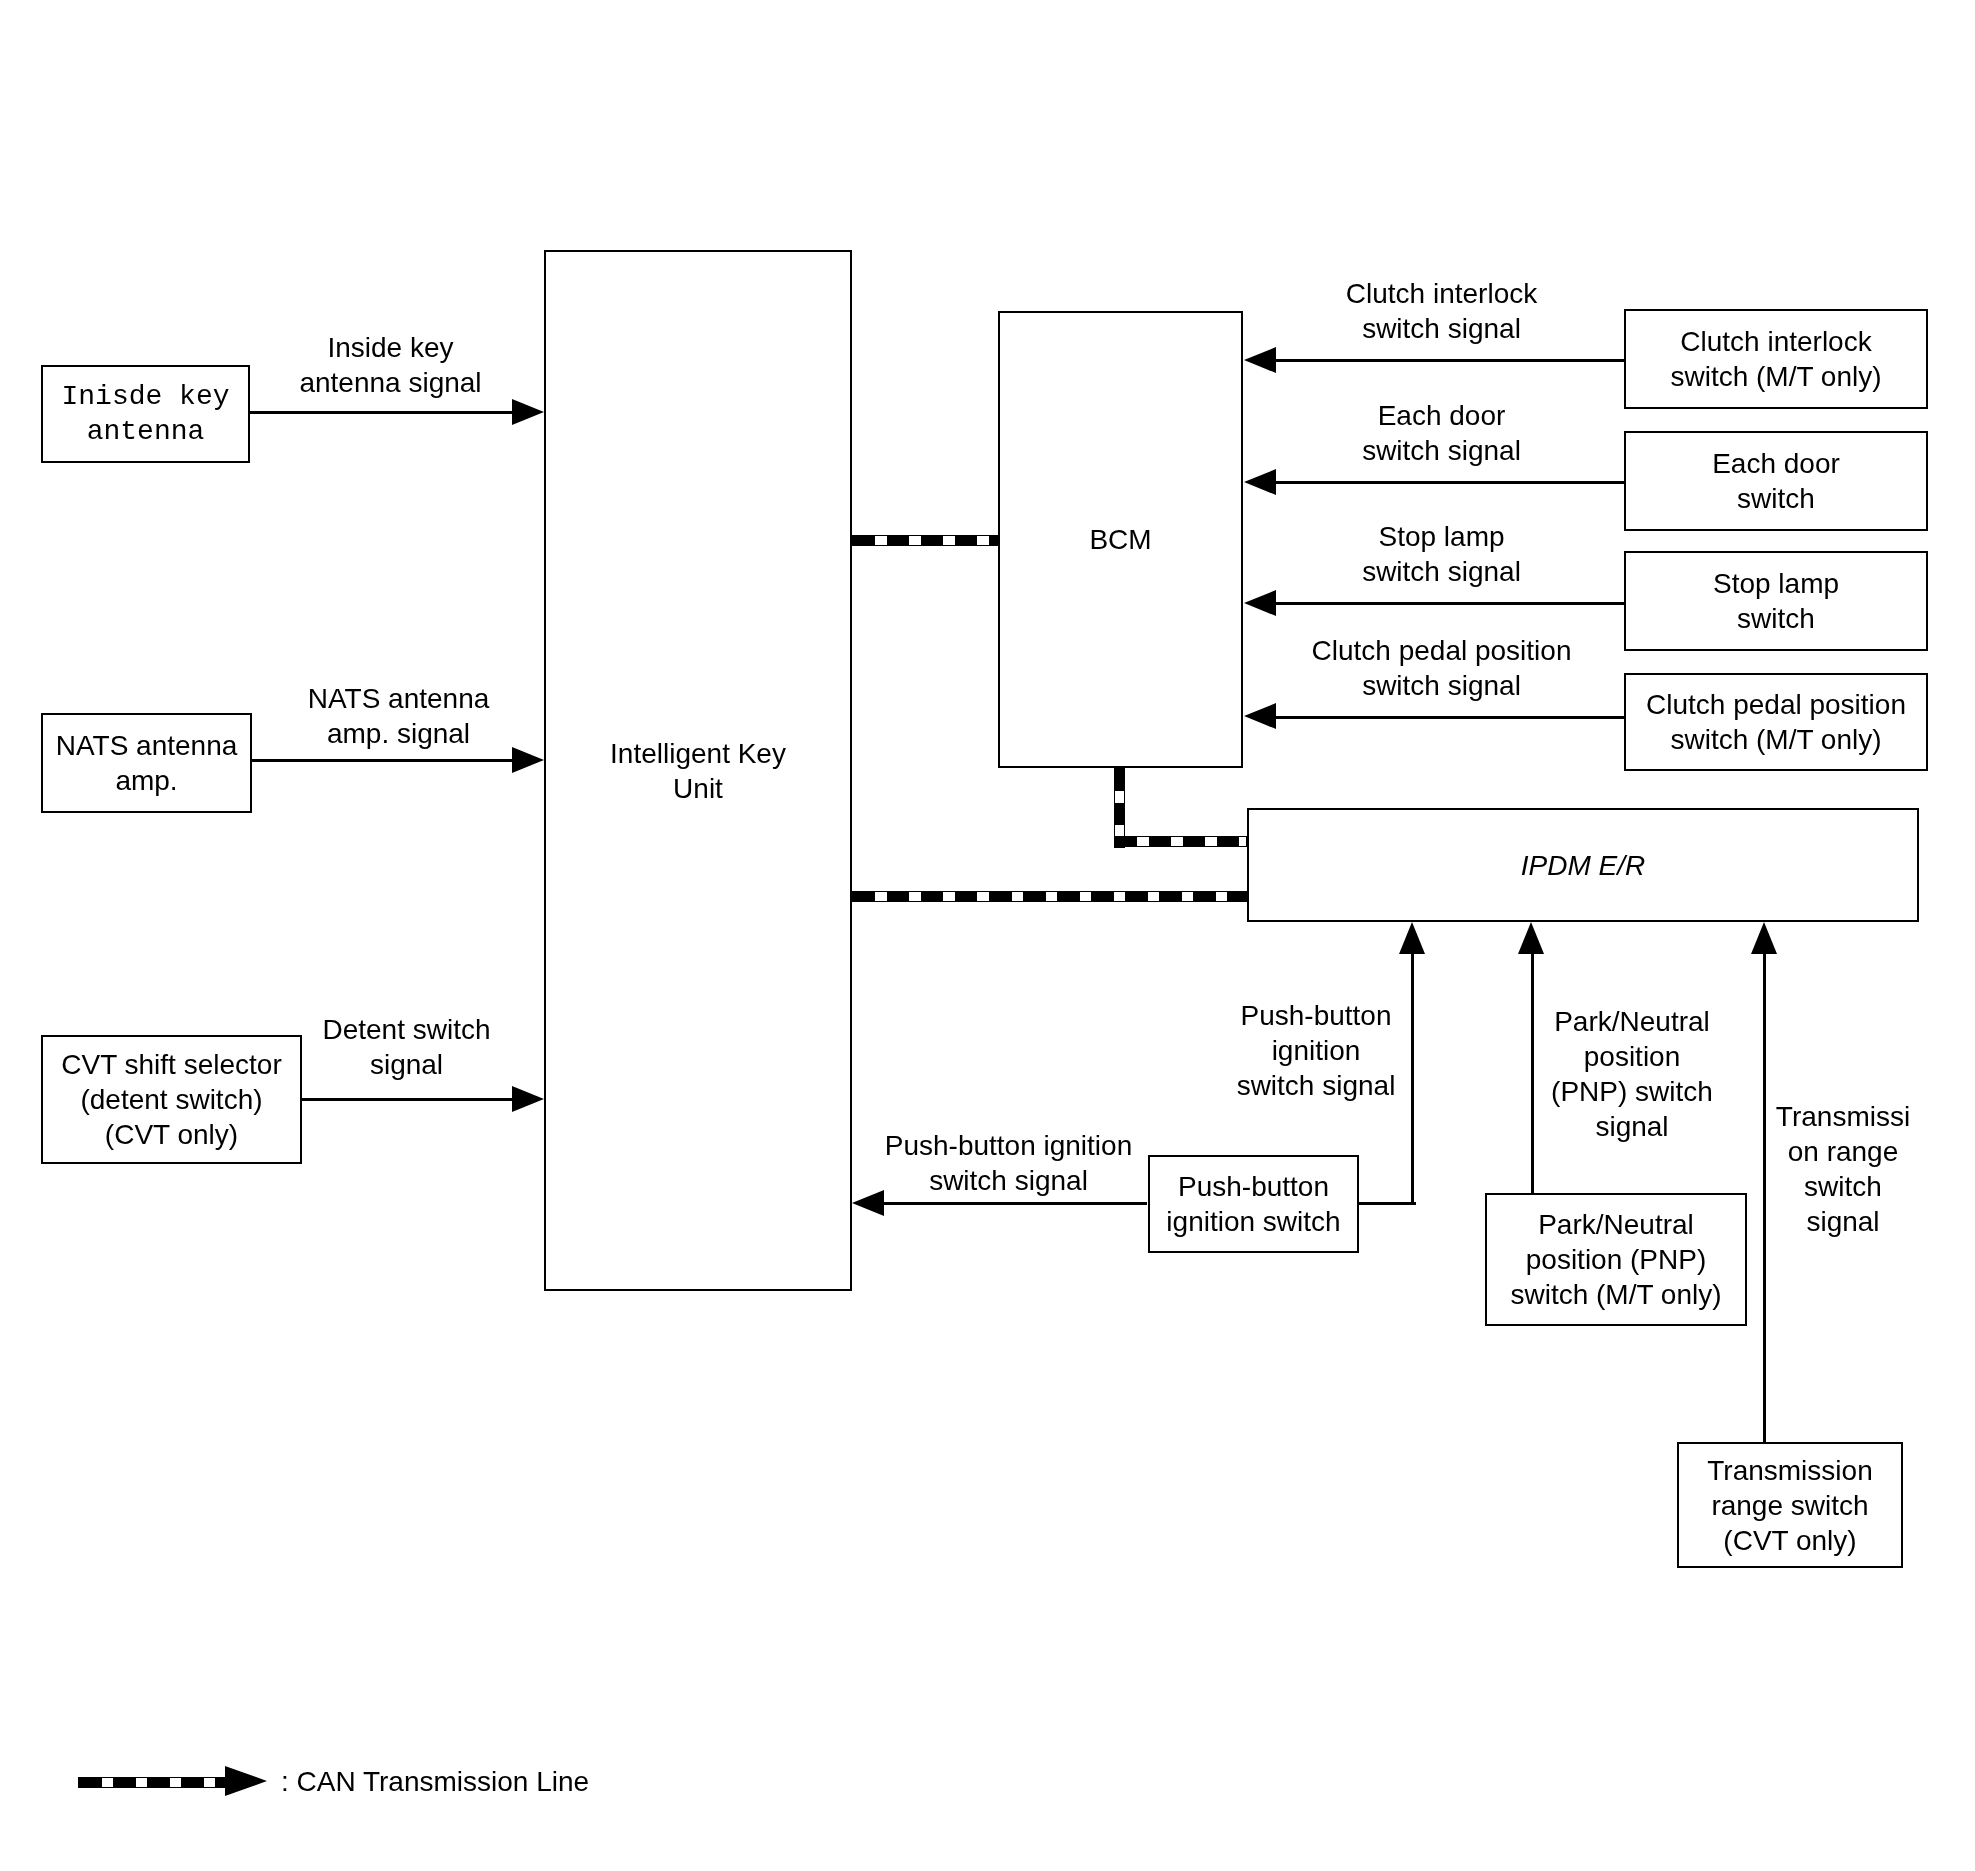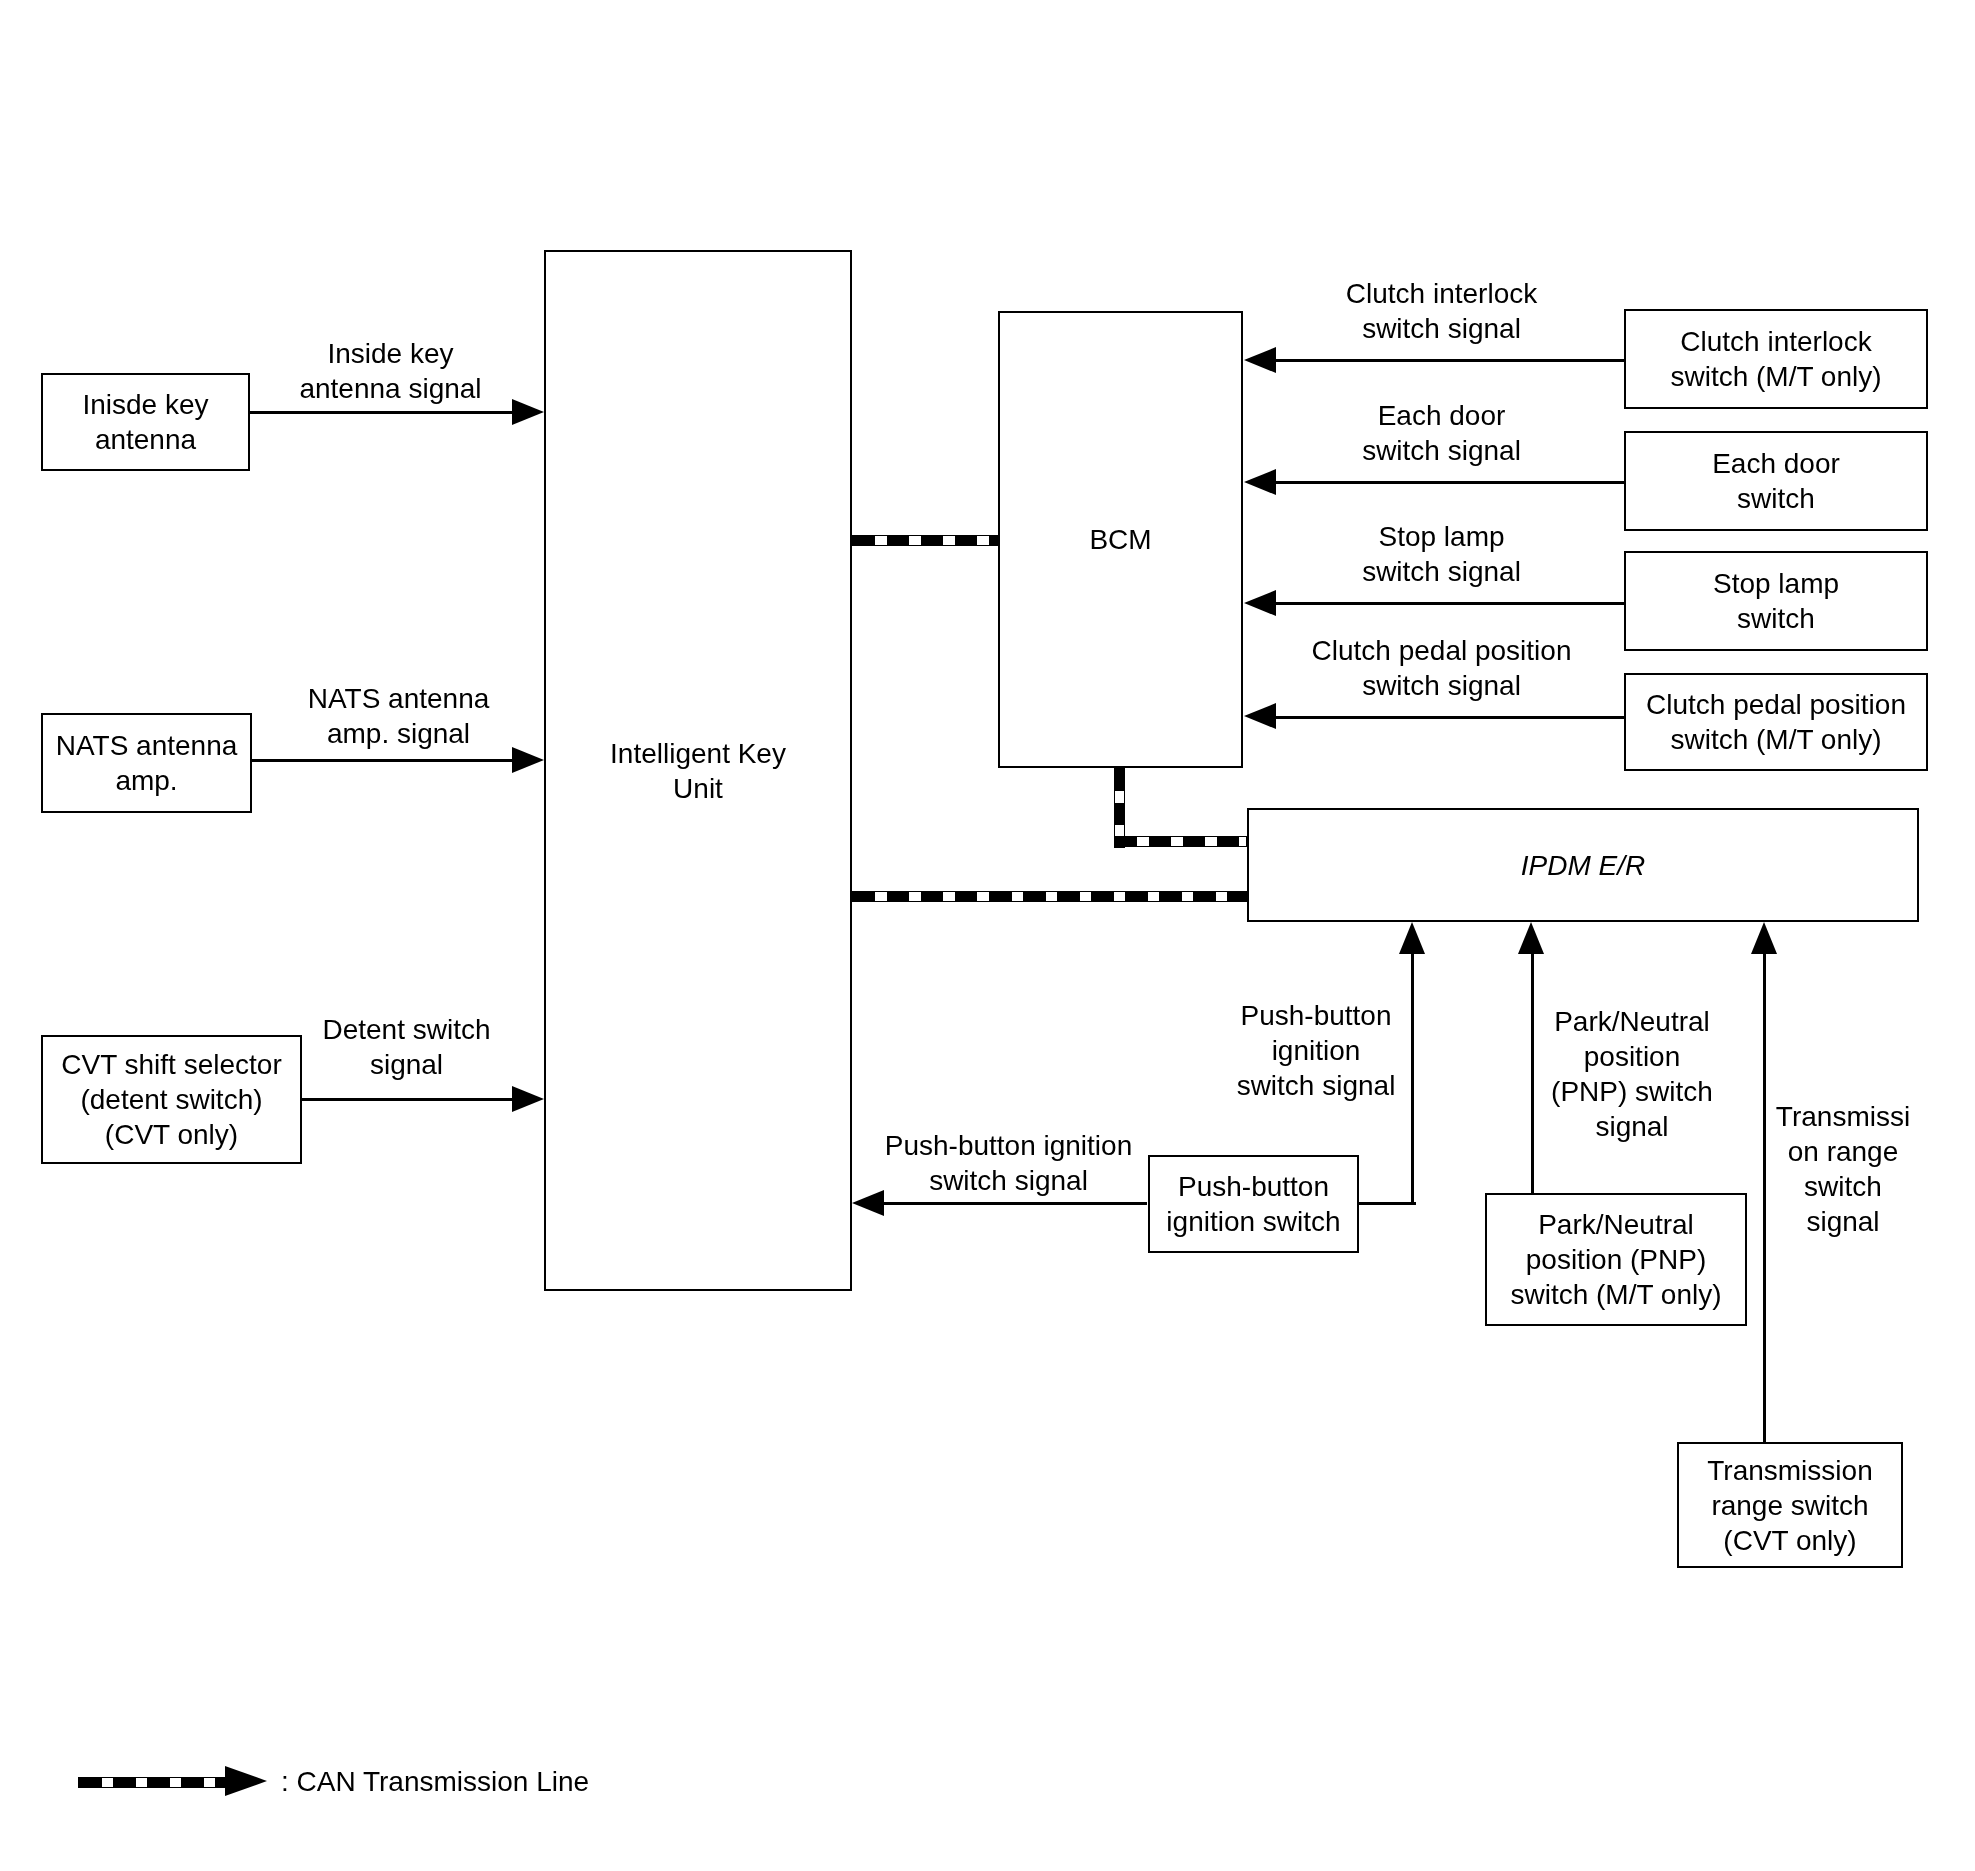--- a/index.html
+++ b/index.html
@@ -46,21 +46,21 @@
   .legend-head{position:absolute;width:0;height:0;
     border-top:15.6px solid transparent;border-bottom:15.6px solid transparent;
     border-left:42px solid #000;}
   .legend-text{position:absolute;font-size:28px;line-height:35px;white-space:pre;}
 </style>
 </head>
 <body>
 
 <div id="canvas">
 
-  <div class="box" style="left:41px;top:373px;width:209px;height:98px;">Inisde key
+  <div class="box" style="left:41px;top:365px;width:209px;height:98px;font-family:Liberation Mono, monospace;">Inisde key
 antenna</div>
 
   <div class="box" style="left:41px;top:713px;width:211px;height:100px;">NATS antenna
 amp.</div>
 
   <div class="box" style="left:41px;top:1035px;width:261px;height:129px;">CVT shift selector
 (detent switch)
 (CVT only)</div>
 
   <div class="box" style="left:998px;top:311px;width:245px;height:457px;">BCM</div>
@@ -127,21 +127,21 @@
   <div class="vline" style="left:1763px;top:954px;height:488px;"></div>
   <div class="ah-up" style="left:1751px;top:922px;"></div>
 
   <div class="dash-h" style="left:852px;top:535px;width:146px;"></div>
 
   <div class="dash-v" style="left:1114px;top:768px;height:80px;"></div>
   <div class="dash-h" style="left:1114px;top:836px;width:133px;"></div>
 
   <div class="dash-h" style="left:852px;top:891px;width:395px;"></div>
 
-  <div class="lbl" style="left:244px;top:330px;width:293px;margin-top:6px;">Inside key
+  <div class="lbl" style="left:244px;top:330px;width:293px;">Inside key
 antenna signal</div>
 
   <div class="lbl" style="left:252px;top:681px;width:293px;">NATS antenna
 amp. signal</div>
 
   <div class="lbl" style="left:260px;top:1012px;width:293px;">Detent switch
 signal</div>
 
   <div class="lbl" style="left:1295px;top:276px;width:293px;">Clutch interlock
 switch signal</div>

